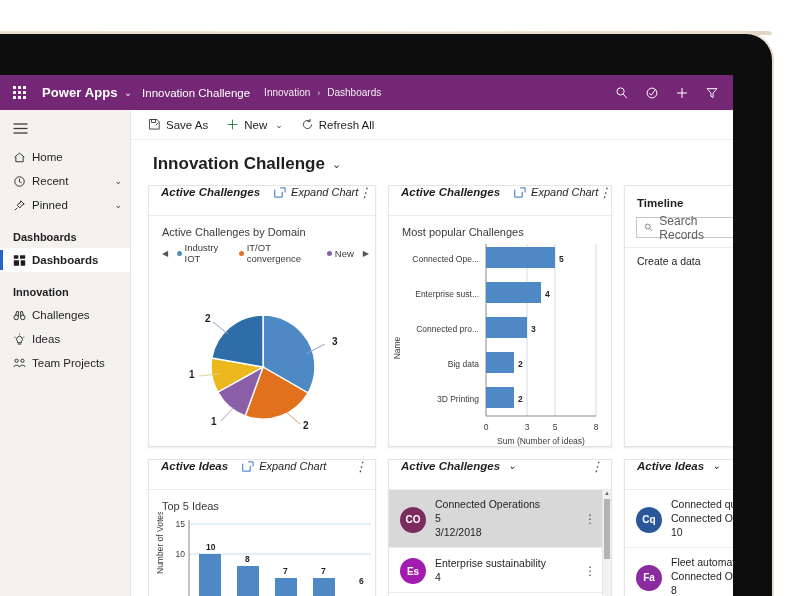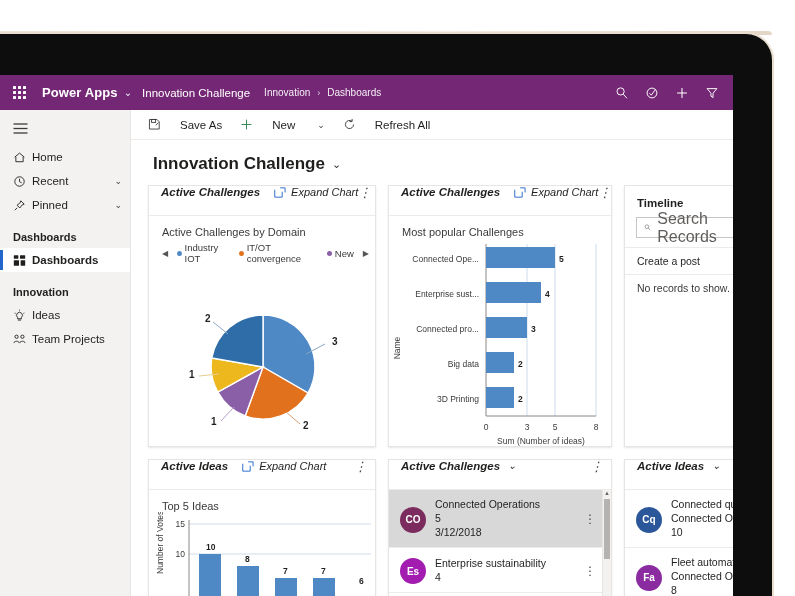--- a/index.html
+++ b/index.html
@@ -73,21 +73,21 @@
     font-size: 11px; font-weight: bold; color: #201f1e;
     padding: 14px 0 5px 13px;
   }
 
   
   .main { flex: 1; background: #ffffff; display:flex; flex-direction:column; min-width:0;}
   .cmdbar {
     height: 30px; display:flex; align-items:center; gap: 0px;
     border-bottom: 1px solid #edebe9; padding-left: 8px; font-size: 11.5px; color:#201f1e;
   }
-  .cmd { display:flex; align-items:center; gap:19px; padding: 0 9px; height: 100%; }
+  .cmd { display:flex; align-items:center; gap:5px; padding: 0 9px; height: 100%; }
   .cmd .cchev { font-size: 9px; color:#444; margin-left:3px;}
   .page-title-row { padding: 14px 0 11px 22px; display:flex; align-items:center; gap:7px; }
   .page-title { font-size: 17px; font-weight: 600; color:#201f1e; }
   .page-title-chev { font-size: 11px; color:#333; }
 
   .canvas { flex:1; padding: 0 0 0 17px; overflow:hidden; position:relative;}
   .grid { display:flex; gap: 12px; }
   .col { display:flex; flex-direction:column; gap: 12px; }
 
   .card {
@@ -109,21 +109,21 @@
   .dot { width:5px; height:5px; border-radius:50%; display:inline-block;}
 
   
   .pie-wrap { position: relative; height: 175px; }
   .pie-label { position:absolute; font-size:10px; font-weight:700; color:#201f1e;}
 
   
   .tl-title { font-size: 11.5px; font-weight:700; padding: 11px 0 0 12px; color:#201f1e;}
   .tl-search {
     margin: 8px 10px 0 11px; height: 21px; border:1px solid #c8c6c4;
-    display:flex; align-items:center; gap:6px; padding: 0 7px; font-size:16px; color:#605e5c;
+    display:flex; align-items:center; gap:6px; padding: 0 7px; font-size:12px; color:#605e5c;
   }
   .tl-line { border-top:1px solid #edebe9; font-size:10.5px; color:#201f1e; padding: 7px 0 7px 12px; }
   .tl-line.muted { color:#3b3a39; }
 
   
   .list-row { display:flex; align-items:center; gap:9px; padding: 7px 6px 8px 11px; border-bottom:1px solid #edebe9; }
   .list-row.sel { background:#d8d8d8; }
   .ava { width:26px; height:26px; border-radius:50%; color:#fff; font-size:10px;
          display:flex; align-items:center; justify-content:center; flex:none; font-weight:600; margin-top:3px;}
   .lr-text { flex:1; min-width:0; font-size:10.5px; line-height:14px; color:#201f1e; }
@@ -248,20 +248,31 @@
               <rect x="9.4" y="7.6" width="5.6" height="6.8" rx=".5"></rect>
           </svg>
         </span>
         <span class="lbl">Dashboards</span>
       </div>
 
       <div class="nav-group">Innovation</div>
       <div class="nav-item">
         <span class="ic">
           <svg width="13" height="13" viewBox="0 0 16 16" fill="none" stroke="#201f1e" stroke-width="1.1">
+            <circle cx="4" cy="10.4" r="2.8"></circle>
+              <circle cx="12" cy="10.4" r="2.8"></circle>
+            <path d="M3.2 7.8 L4.4 3.2 L6.6 3.2 L6.6 9"></path>
+              <path d="M12.8 7.8 L11.6 3.2 L9.4 3.2 L9.4 9"></path>
+          </svg>
+        </span>
+        <span class="lbl">Challenges</span>
+      </div>
+      <div class="nav-item">
+        <span class="ic">
+          <svg width="13" height="13" viewBox="0 0 16 16" fill="none" stroke="#201f1e" stroke-width="1.1">
             <path d="M5.6 10.4 A3.6 3.6 0 1 1 10.4 10.4 L10.4 12 L5.6 12 Z"></path>
             <line x1="6" y1="13.6" x2="10" y2="13.6"></line>
             <line x1="8" y1="0.8" x2="8" y2="2"></line>
               <line x1="2" y1="5" x2="3.2" y2="5.4"></line>
               <line x1="14" y1="5" x2="12.8" y2="5.4"></line>
           </svg>
         </span>
         <span class="lbl">Ideas</span>
       </div>
       <div class="nav-item">
@@ -497,22 +508,21 @@
 
             <div class="card" style="height:262px">
               <div class="tl-title">Timeline</div>
               <div class="tl-search">
                 <svg width="11" height="11" viewBox="0 0 16 16" fill="none" stroke="#605e5c" stroke-width="1.25">
                   <circle cx="6.4" cy="6.2" r="4.1"></circle>
                     <line x1="9.5" y1="9.4" x2="13.6" y2="14"></line>
                 </svg>
                 <span>Search Records</span>
               </div>
-              <div class="tl-line" style="margin-top:9px">Create a post</div>
-              <div class="tl-line muted">No records to show.</div>
+              <div class="tl-line" style="margin-top:9px">Create a data</div>
             </div>
 
             <div class="card" style="height:150px">
               <div class="card-head">
                 <span class="card-title">Active Ideas</span>
                 <span class="head-chev">⌄</span>
               </div>
               <div class="list-row">
                 <span class="ava" style="background:#2B579A">Cq</span>
                 <span class="lr-text">

